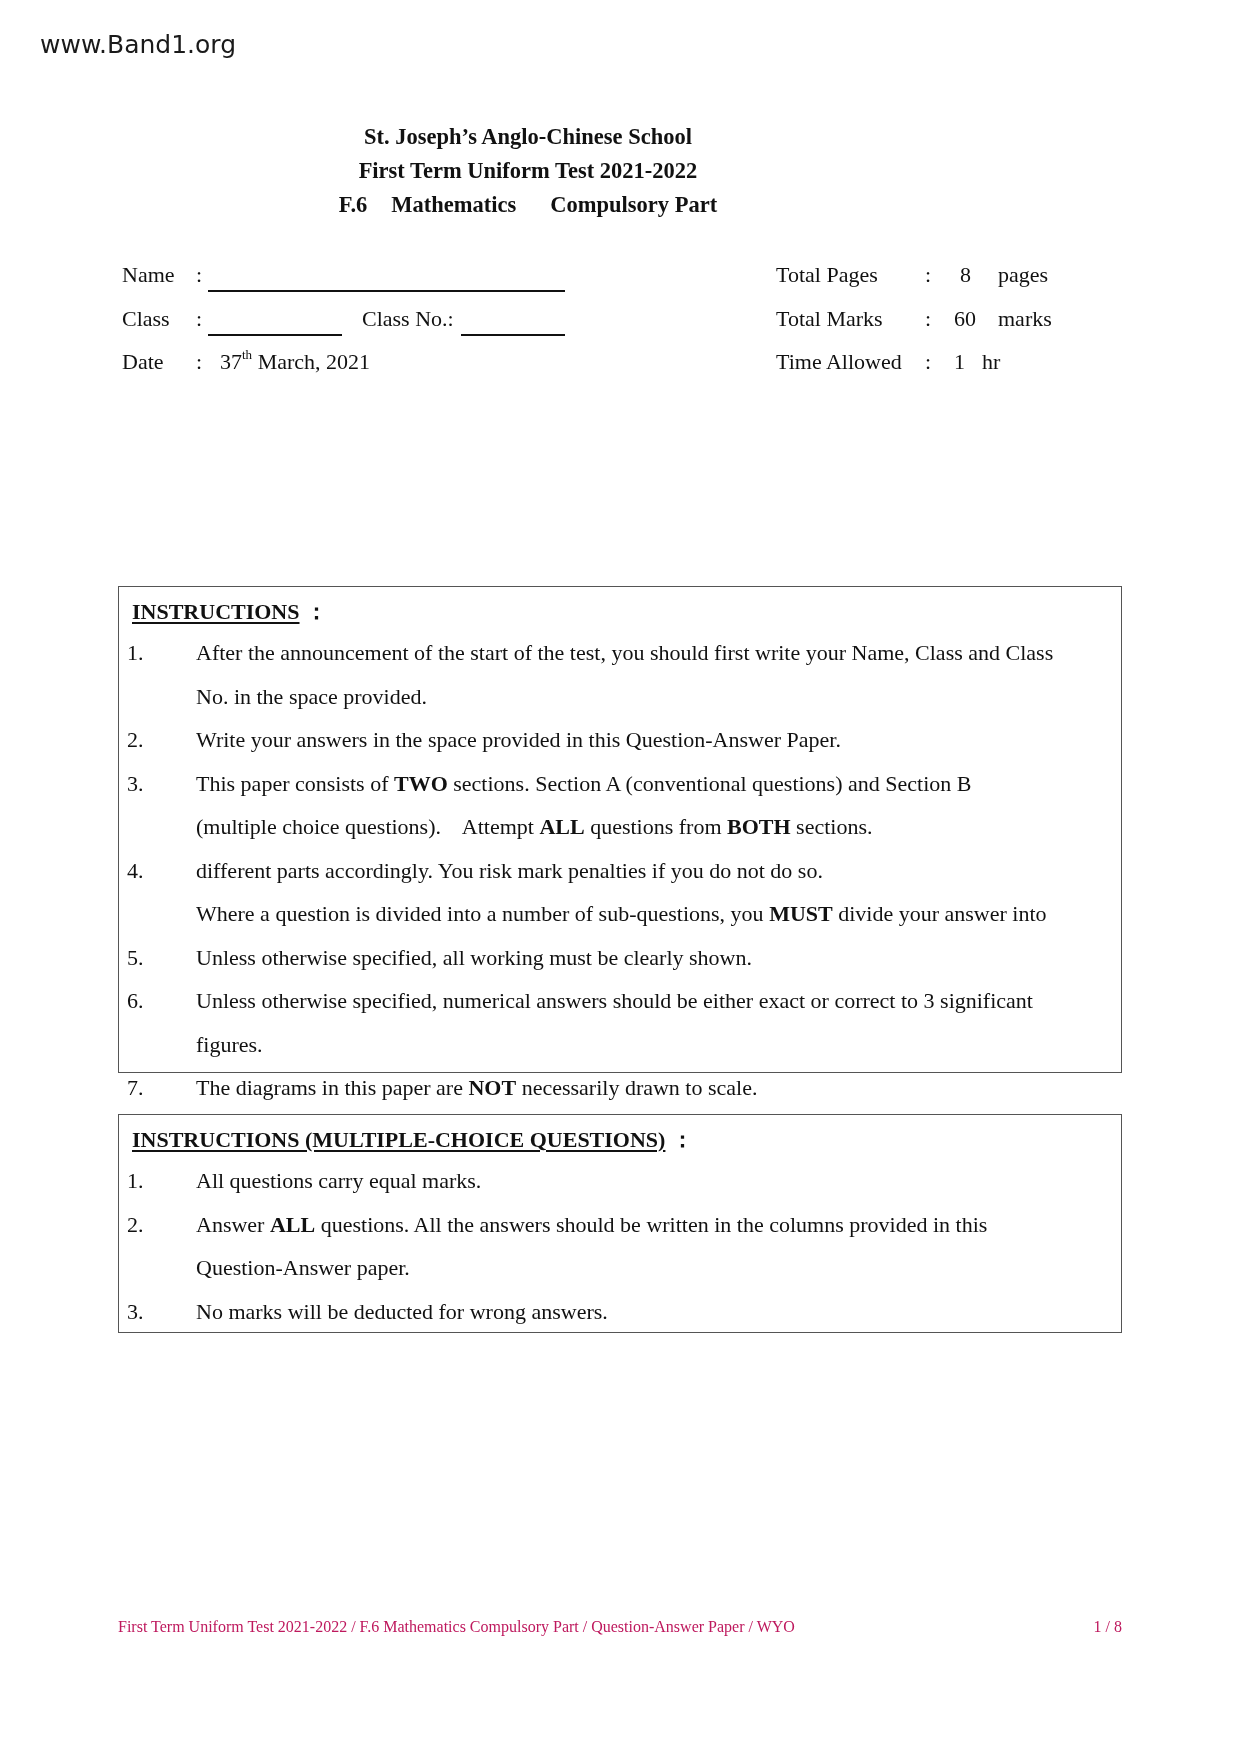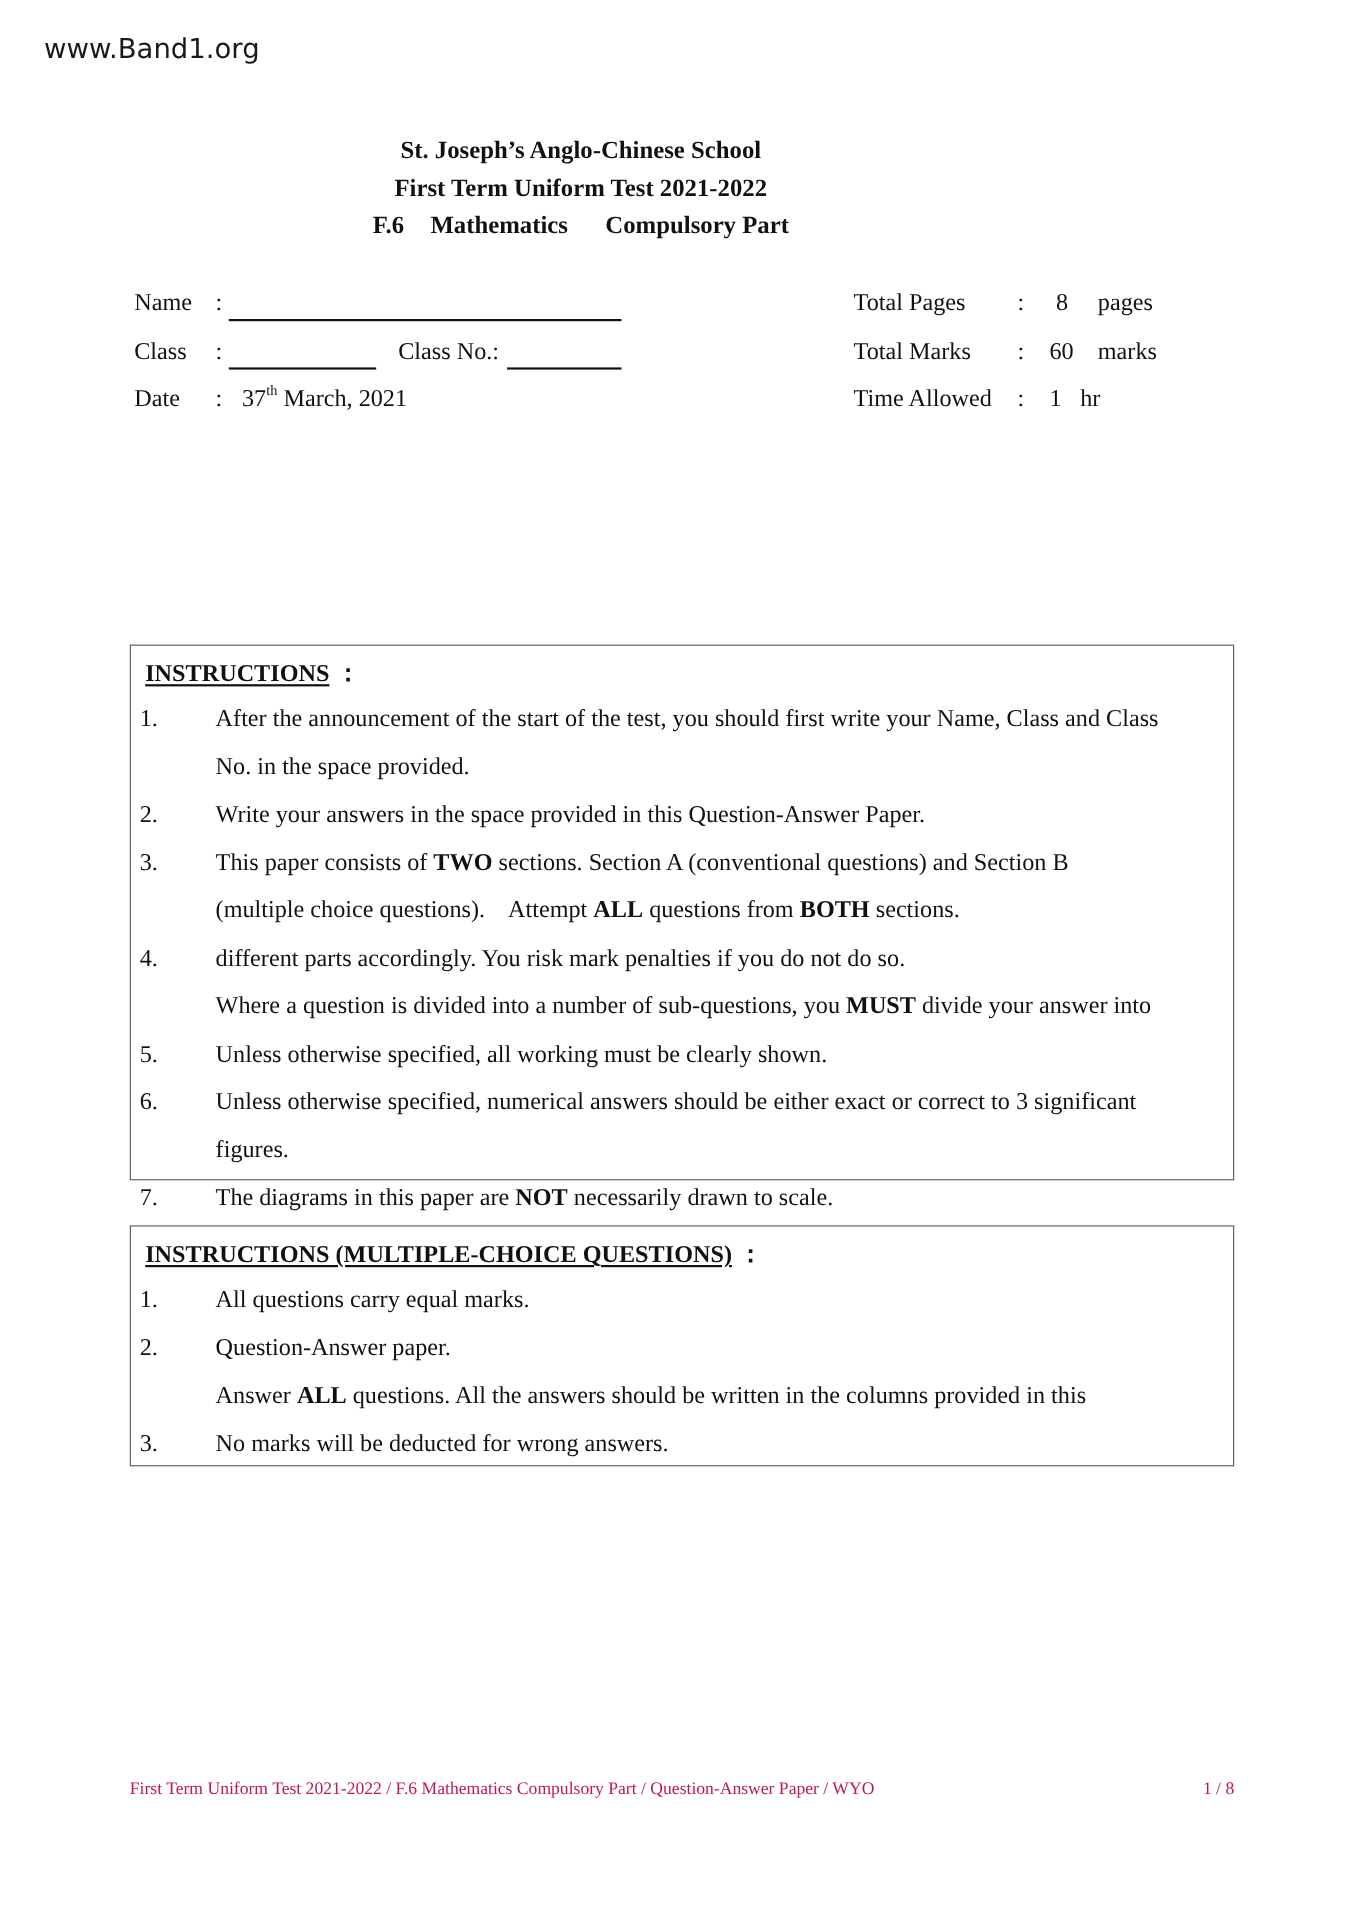--- a/index.html
+++ b/index.html
@@ -156,22 +156,22 @@
   <div id="mc-list">
       <div class="item" style="top: 44px;">
         <span class="num">1.</span>
         <span class="txt">
           <div><span>All questions carry equal marks.</span></div>
         </span>
       </div>
       <div class="item" style="top: 87.5px;">
         <span class="num">2.</span>
         <span class="txt">
+          <div><span>Answer </span><b>ALL</b><span> questions. All the answers should be written in the columns provided in this</span></div>
           <div><span>Question-Answer paper.</span></div>
-          <div><span>Answer </span><b>ALL</b><span> questions. All the answers should be written in the columns provided in this</span></div>
         </span>
       </div>
       <div class="item" style="top: 174.5px;">
         <span class="num">3.</span>
         <span class="txt">
           <div><span>No marks will be deducted for wrong answers.</span></div>
         </span>
       </div>
     </div>
 </div>

